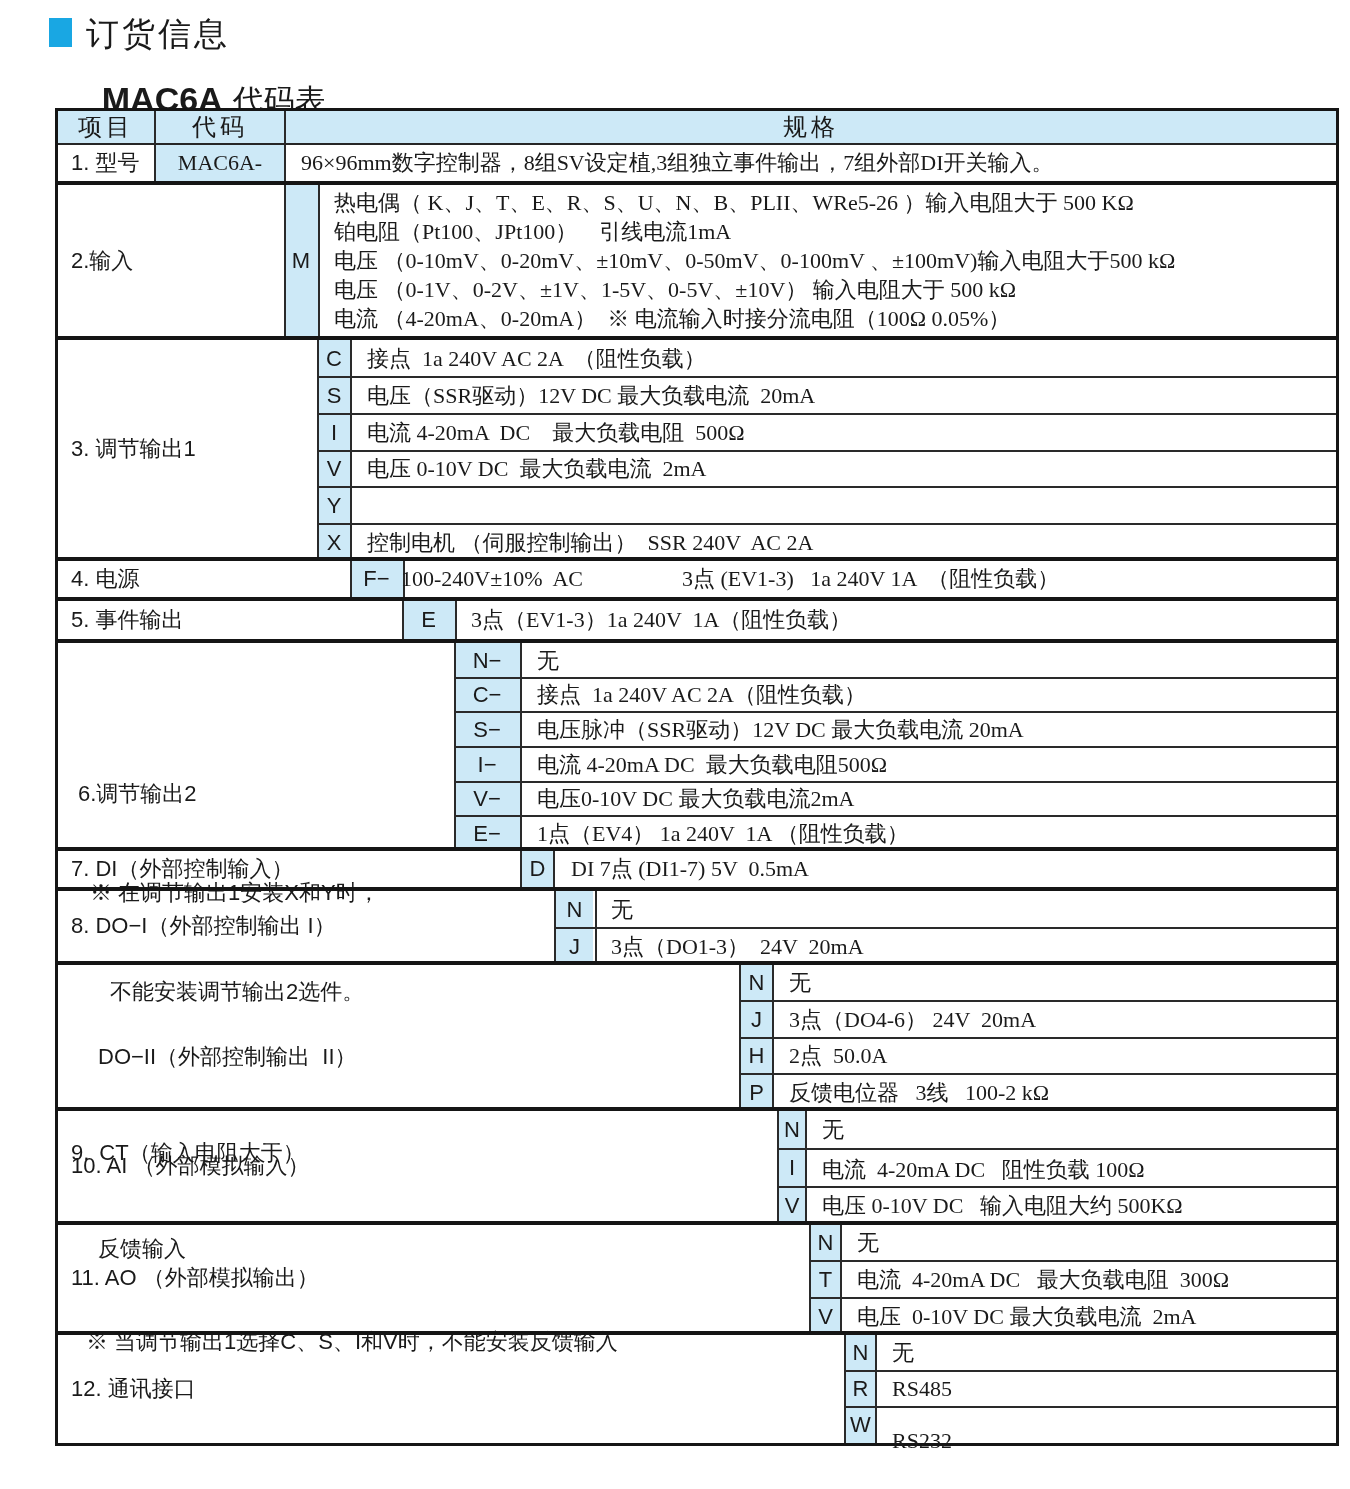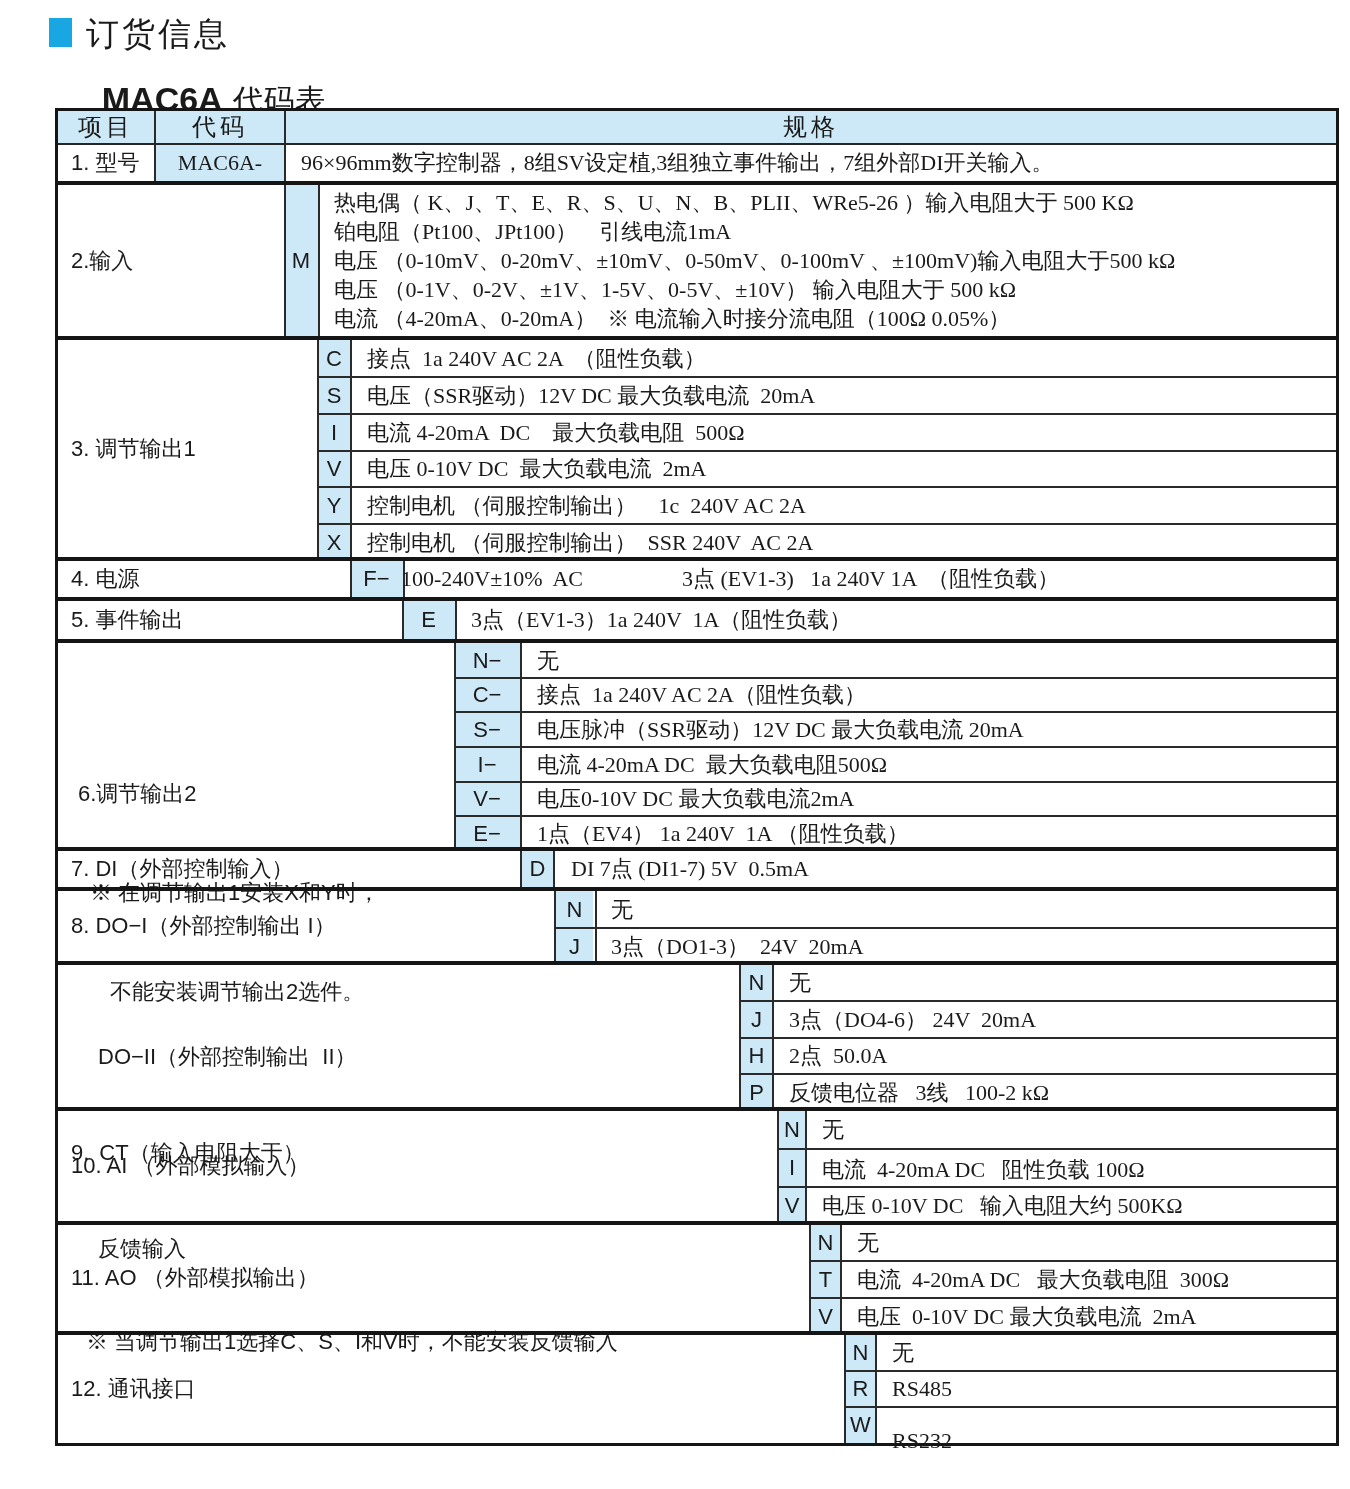--- a/index.html
+++ b/index.html
@@ -90,21 +90,20 @@
       <div class="cc" style="left:259px;width:34px;top:37px;height:37px;">S</div>
       <div class="sp" style="left:309px;top:37px;height:37px;">电压（SSR驱动）12V DC 最大负载电流  20mA</div>
       <div class="hsep" style="left:259px;top:73px;"></div>
       <div class="cc" style="left:259px;width:34px;top:74px;height:37px;">I</div>
       <div class="sp" style="left:309px;top:74px;height:37px;">电流 4-20mA  DC    最大负载电阻  500Ω</div>
       <div class="hsep" style="left:259px;top:110px;"></div>
       <div class="cc" style="left:259px;width:34px;top:111px;height:36px;">V</div>
       <div class="sp" style="left:309px;top:111px;height:36px;">电压 0-10V DC  最大负载电流  2mA</div>
       <div class="hsep" style="left:259px;top:146px;"></div>
       <div class="cc" style="left:259px;width:34px;top:147px;height:37px;">Y</div>
-      <div class="sp" style="left:309px;top:147px;height:37px;">控制电机 （伺服控制输出）    1c  240V AC 2A</div>
       <div class="hsep" style="left:259px;top:183px;"></div>
       <div class="cc" style="left:259px;width:34px;top:184px;height:37px;">X</div>
       <div class="sp" style="left:309px;top:184px;height:37px;">控制电机 （伺服控制输出）  SSR 240V  AC 2A</div>
     </div>
 
     <div class="sec bb" style="top:450px;height:40px;">
       <div class="vfill" style="left:294px;width:51px;"></div>
       <div class="vline" style="left:292px;"></div>
       <div class="vline" style="left:345px;"></div>
       <div class="lbl">4. 电源</div>

